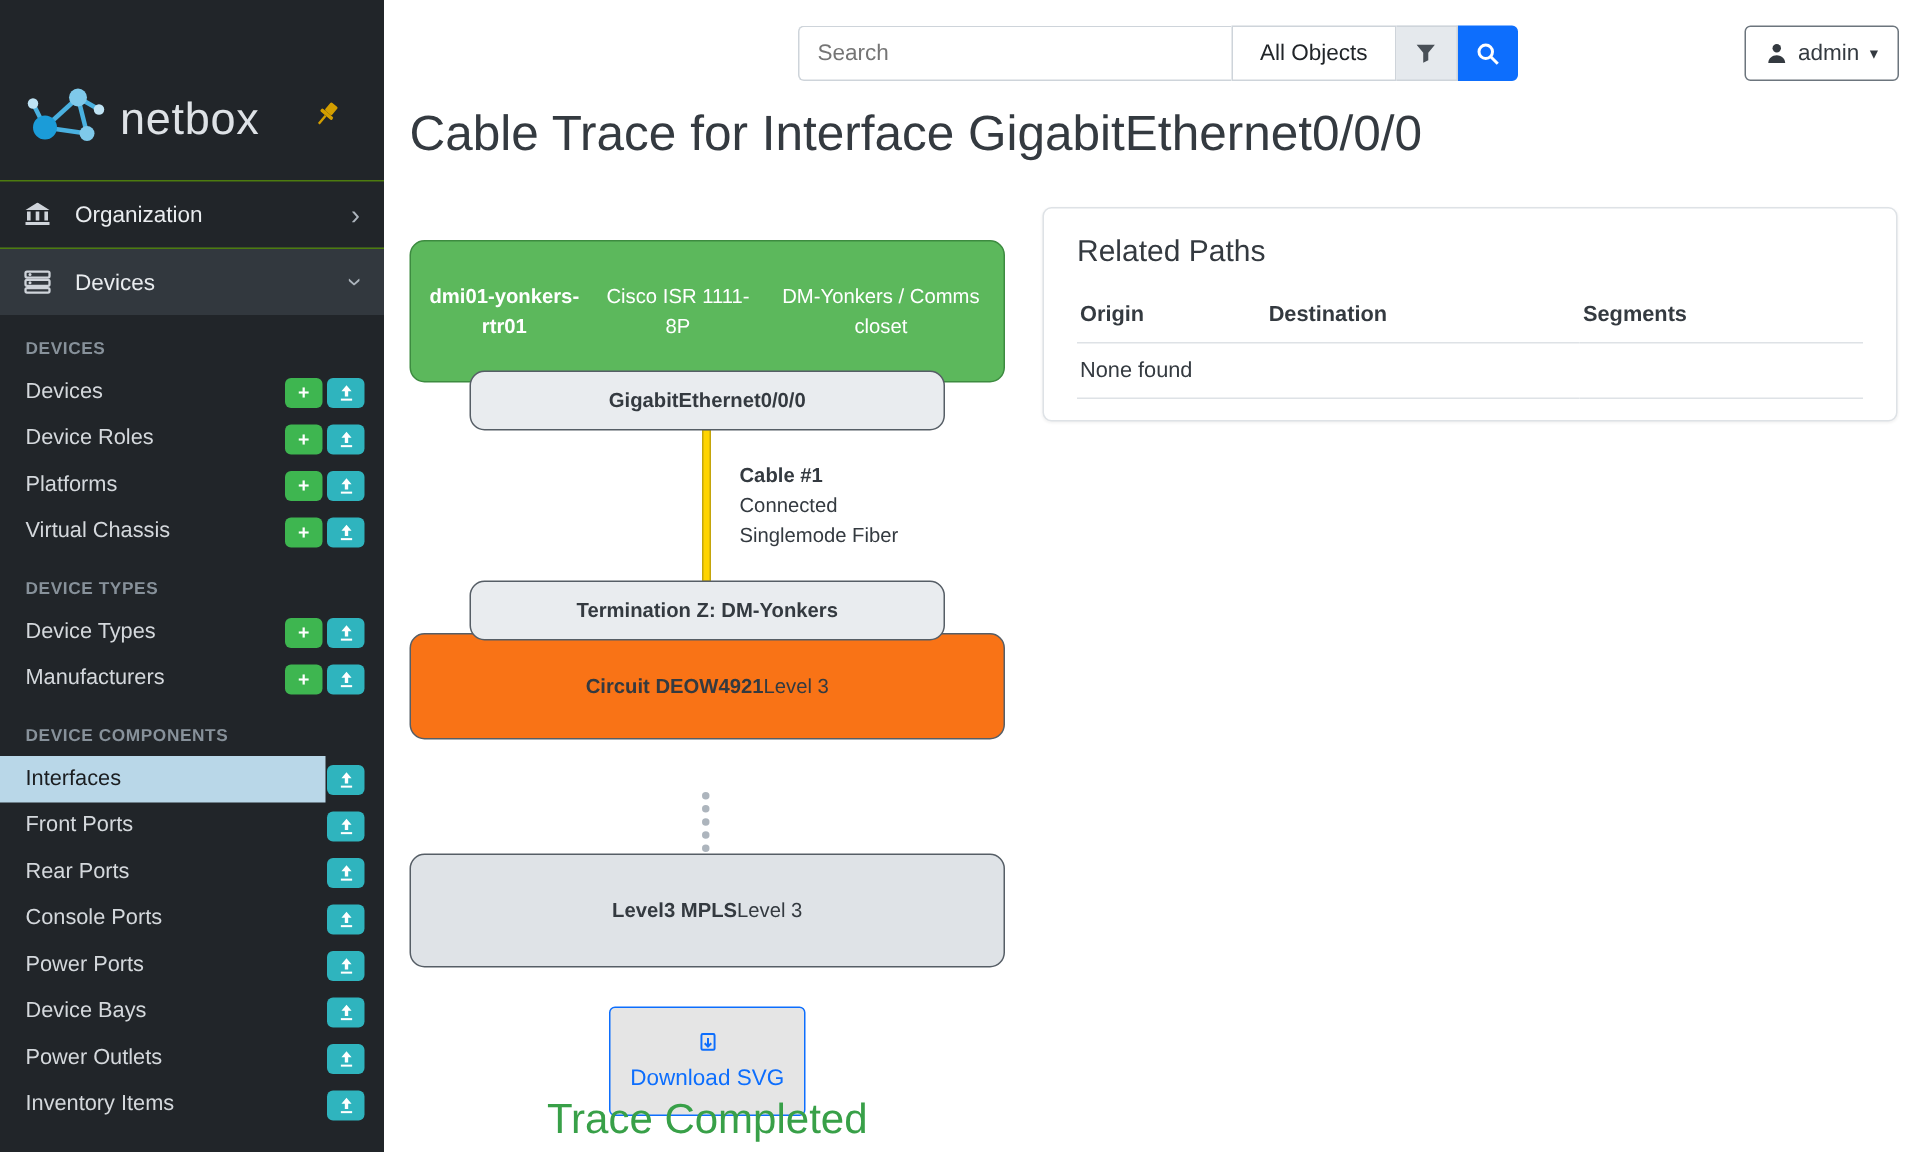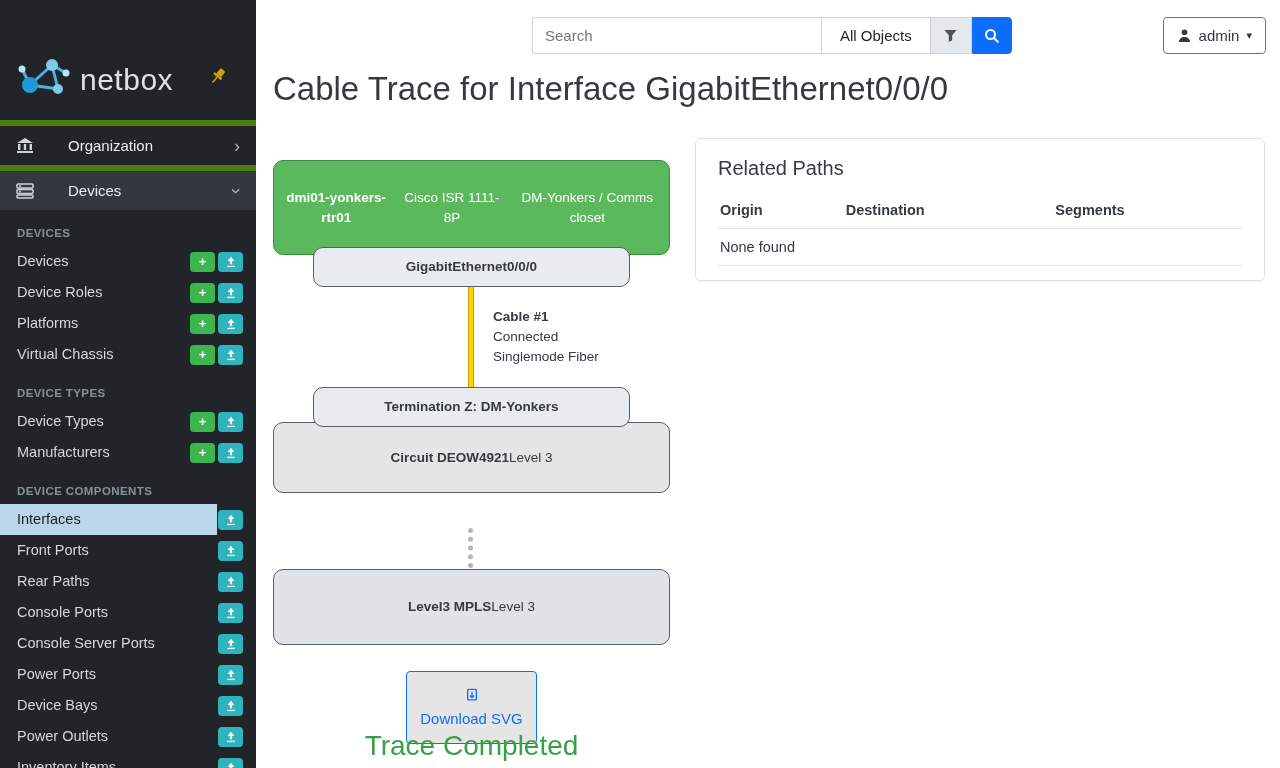--- a/index.html
+++ b/index.html
@@ -7,21 +7,21 @@
     font-family:"Liberation Sans", sans-serif; color:#343a40; }
 
   
   .sidebar { position:fixed; left:0; top:0; width:256px; height:768px; background:#212529; }
   .logo-row { position:relative; height:80px; display:flex; align-items:center; padding:0 14px;margin-top:40px; }
   .logo-mark { margin-right:8px; }
   .logo-text { font-size:30px; color:#dee2e6; letter-spacing:.5px; }
   .pin-btn { position:absolute; right:28px; top:26px; cursor:pointer; }
 
   .nav-item { height:45px; display:flex; align-items:center; padding:0 16px;
-    color:#e9ecef; font-size:15px; cursor:pointer; border-top:6px solid #4d7c0f;gap:18px; }
+    color:#e9ecef; font-size:15px; cursor:pointer; border-top:1px solid #4d7c0f; }
   .nav-item .nav-ic { width:22px; margin-right:12px; display:flex; }
   .nav-item.active { background:#32383e; }
   .chev { margin-left:auto; color:#adb5bd; font-size:18px; line-height:1; }
   .chev.down { transform:rotate(90deg); }
 
   .section-title { padding:17px 17px 7px; font-size:11.5px; font-weight:bold;
     color:#87919a; letter-spacing:.4px; }
   .side-item { position:relative; height:31px; line-height:31px; padding-left:17px;
     color:#d4d8dc; font-size:14.5px; cursor:pointer; }
   .side-item.active::before { content:""; position:absolute; left:0; top:0; bottom:0;
@@ -58,21 +58,21 @@
     display:flex; align-items:center; justify-content:center;
     font-size:13.5px; color:#343a40; text-align:center; line-height:20px; }
   .node .bold { font-weight:bold; }
   .node-device { left:17px; top:160px; width:397px; height:95px; background:#5cb85c;
     border-color:#3d8b40; color:#fff; z-index:1; }
   .node-iface { left:57px; top:247px; width:317px; height:40px; z-index:3; font-weight:bold; }
   .cable-line { position:absolute; left:212px; top:286px; width:6px; height:102px;
     background:#ffd400; border:1px solid #c4a50b; z-index:0; }
   .cable-info { position:absolute; left:237px; top:307px; font-size:13.5px; line-height:20px; z-index:2; }
   .node-termz { left:57px; top:387px; width:317px; height:40px; z-index:3; font-weight:bold; }
-  .node-circuit { left:17px; top:422px; width:397px; height:71px; background:#e5e5e5; z-index:1; }
+  .node-circuit { left:17px; top:422px; width:397px; height:71px; background:#f97316; z-index:1; }
   .node-terma { left:57px; top:487px; width:317px; height:40px; z-index:3; font-weight:bold; }
   .dotted-line { position:absolute; left:212px; top:528px; height:40px; width:0;
     border-left:5px dotted #adb5bd; }
   .node-far { left:17px; top:569px; width:397px; height:76px; background:#dfe3e7; }
 
   .dl-wrap { position:absolute; left:17px; top:671px; width:397px; text-align:center; }
   .dl-btn { display:inline-flex; align-items:center; gap:7px; padding:16px 13px; background:#e5e5e5;
     border:1px solid #0d6efd; border-radius:4px; color:#0d6efd; font-size:15px; cursor:pointer;flex-direction:column; }
   .trace-status { position:absolute; left:17px; top:730px; width:397px; text-align:center;
     font-size:28px; color:#38a048; }
@@ -228,39 +228,30 @@
     <div class="side-item">
       <span class="side-label">Front Ports</span>
       <span class="mini-btn mini-imp">
         <svg width="12" height="12" viewBox="0 0 16 16" fill="#fff">
             <path d="M8 1l4.5 5.5h-3V11h-3V6.5h-3z"></path>
             <rect x="3" y="13" width="10" height="1.8"></rect>
           </svg>
       </span>
     </div>
     <div class="side-item">
-      <span class="side-label">Rear Paths</span>
+      <span class="side-label">Rear Ports</span>
       <span class="mini-btn mini-imp">
         <svg width="12" height="12" viewBox="0 0 16 16" fill="#fff">
             <path d="M8 1l4.5 5.5h-3V11h-3V6.5h-3z"></path>
             <rect x="3" y="13" width="10" height="1.8"></rect>
           </svg>
       </span>
     </div>
     <div class="side-item">
       <span class="side-label">Console Ports</span>
-      <span class="mini-btn mini-imp">
-        <svg width="12" height="12" viewBox="0 0 16 16" fill="#fff">
-            <path d="M8 1l4.5 5.5h-3V11h-3V6.5h-3z"></path>
-            <rect x="3" y="13" width="10" height="1.8"></rect>
-          </svg>
-      </span>
-    </div>
-    <div class="side-item">
-      <span class="side-label">Console Server Ports</span>
       <span class="mini-btn mini-imp">
         <svg width="12" height="12" viewBox="0 0 16 16" fill="#fff">
             <path d="M8 1l4.5 5.5h-3V11h-3V6.5h-3z"></path>
             <rect x="3" y="13" width="10" height="1.8"></rect>
           </svg>
       </span>
     </div>
     <div class="side-item">
       <span class="side-label">Power Ports</span>
       <span class="mini-btn mini-imp">

